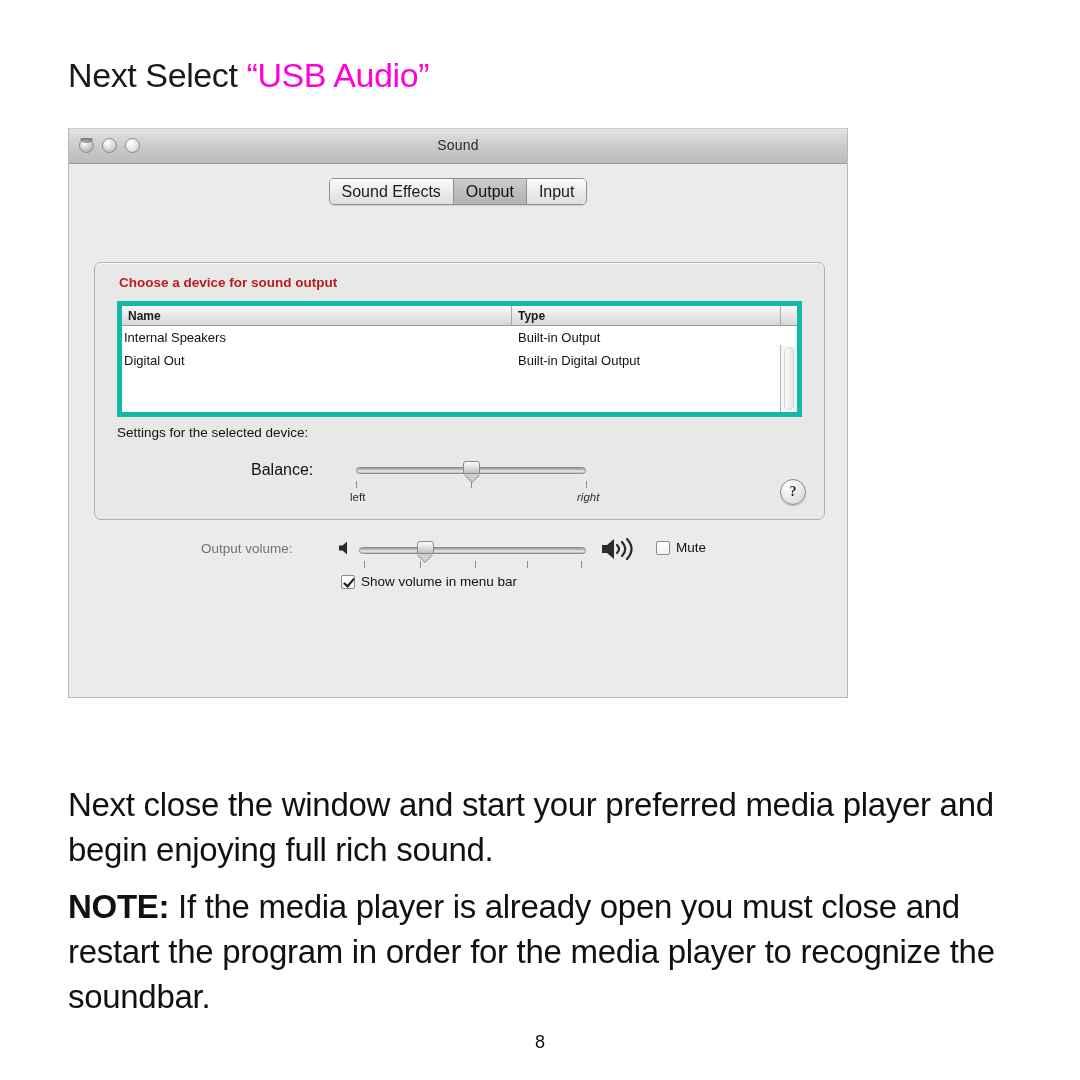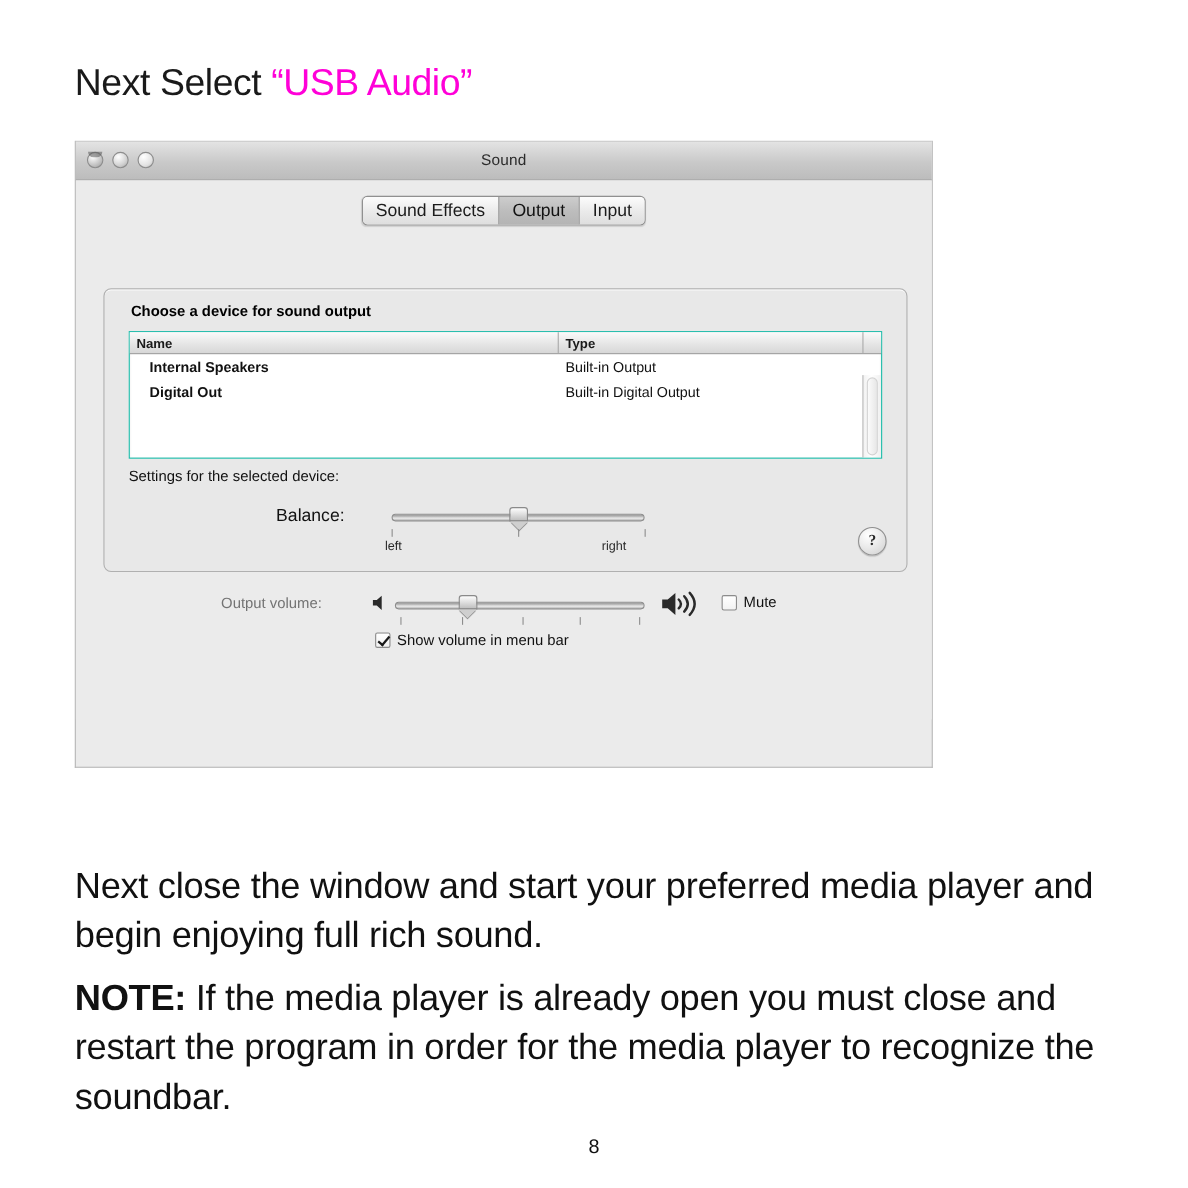--- a/index.html
+++ b/index.html
@@ -206,29 +206,29 @@
     border-radius: 7px;
     background: #e8e8e8;
     box-sizing: border-box;
     box-shadow: inset 0 1px 0 rgba(255,255,255,0.8);
   }
   .gb-label {
     position: absolute;
     left: 24px; top: 12px;
     font-size: 13.5px;
     font-weight: bold;
-    color: #000000;
+    color: #b91c1c;
   }
 
   
   .devtable {
     position: absolute;
     left: 22px; top: 38px;
     width: 685px; height: 116px;
-    border: 1px solid #14b8a6;
+    border: 5px solid #14b8a6;
     background: #ffffff;
     box-sizing: border-box;
     display: flex;
     flex-direction: column;
     box-shadow: inset 0 1px 2px rgba(0,0,0,0.12);
   }
   .dt-head {
     display: flex;
     height: 19px;
     background: linear-gradient(to bottom, #fafafa 0%, #e6e6e6 55%, #d7d7d7 100%);
@@ -241,21 +241,21 @@
   .dt-head .col-type { flex: 1; padding-left: 6px; display:flex; align-items:center; border-right: 1px solid #a9a9a9; box-sizing: border-box;}
   .dt-head .col-pad  { width: 16px; }
   .dt-rows { flex: 1; position: relative; overflow: hidden; }
   .dt-row {
     display: flex;
     height: 23px;
     align-items: center;
     font-size: 13px;
     color: #111;
   }
-  .dt-row .c-name { width: 390px; padding-left: 18px; box-sizing: border-box; font-weight: bold; }
+  .dt-row .c-name { width: 390px; padding-left: 2px; box-sizing: border-box; }
   .dt-row .c-type { flex: 1; padding-left: 6px; box-sizing: border-box; }
   .dt-row.selected {
     background: #767676;
     color: #ffffff;
   }
   .dt-scroll {
     position: absolute;
     right: 0; top: 19px; bottom: 0;
     width: 16px;
     background: linear-gradient(to right, #f2f2f2 0%, #ffffff 45%, #efefef 100%);
@@ -500,21 +500,21 @@
           <div class="thumb" style="left:50%;">
             <div class="body"></div>
             <div class="point"></div>
           </div>
           <div class="ticks">
             <div class="tick" style="left:0%;"></div>
             <div class="tick" style="left:50%;"></div>
             <div class="tick" style="left:100%;"></div>
           </div>
           <div class="slider-endlabel" style="left:-6px;">left</div>
-          <div class="slider-endlabel" style="left:191px;">right</div>
+          <div class="slider-endlabel" style="left:221px;font-style:italic;">right</div>
         </div>
       </div>
 
       <div class="help-btn">?</div>
     </div>
 
     <div class="outvol-row">
       <div class="outvol-label">Output volume:</div>
 
       <span class="spk-small" style="left:268px; top:2px;">

